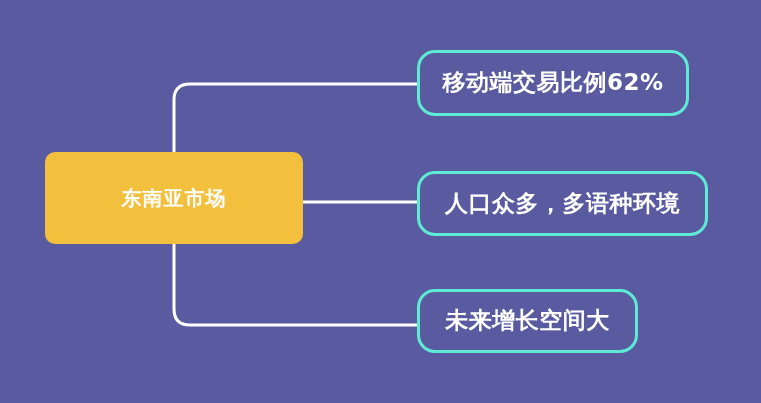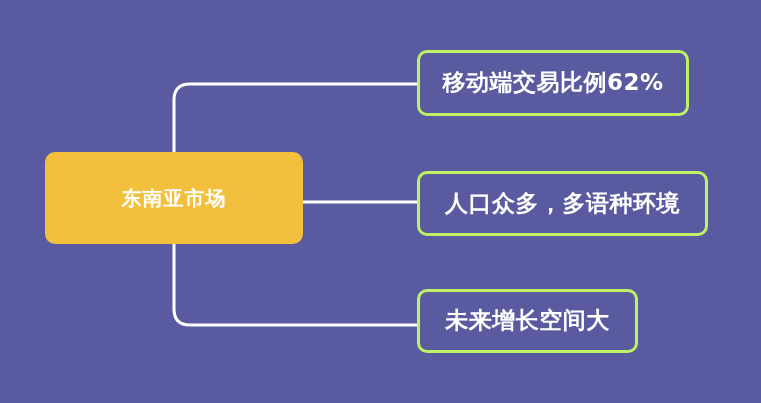--- a/index.html
+++ b/index.html
@@ -51,22 +51,22 @@
     background: #f2c03c;
     border-radius: 10px;
   }
   #root-node .node-label {
     font-size: 20px;
     letter-spacing: 1px;
   }
   
   .branch-node {
     background: transparent;
-    border: 3px solid #bef264;
-    border-radius: 10px;
+    border: 3px solid #5eead4;
+    border-radius: 18px;
   }
   .branch-node .node-label {
     font-size: 23px;
   }
   #branch-node-0 {
     left: 417px;
     top: 50px;
     width: 272px;
     height: 66px;
   }

